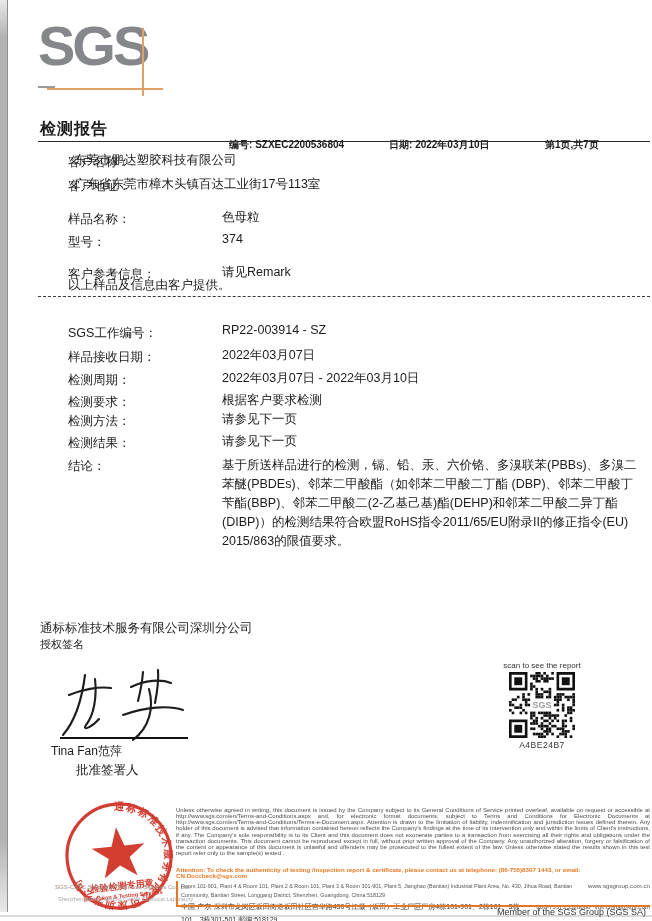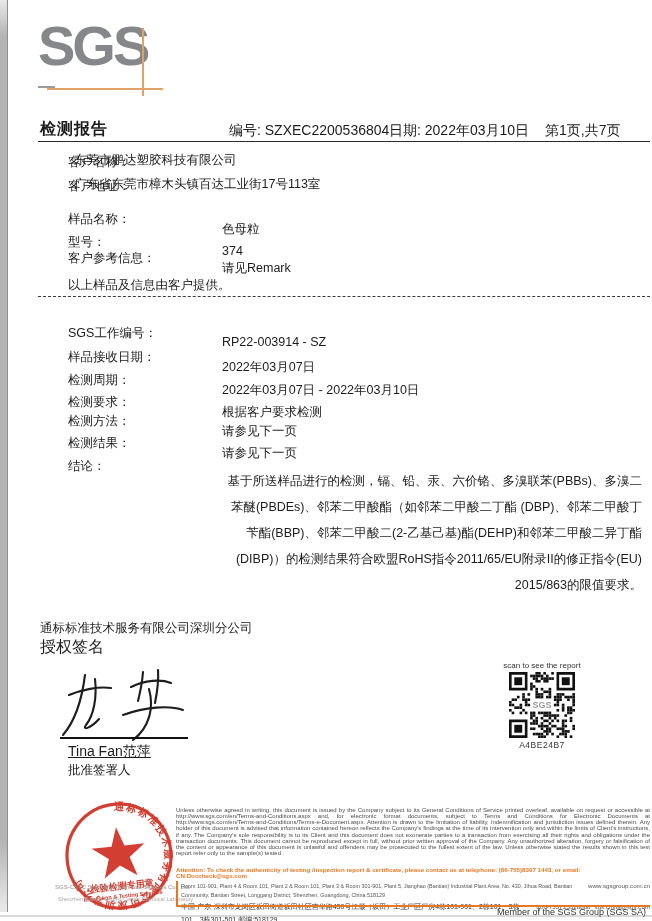--- a/index.html
+++ b/index.html
@@ -18,42 +18,42 @@
 
   
   .logo-text{left:38px;top:18px;font-size:56px;font-weight:900;color:var(--logo-gray);
     letter-spacing:-3px;line-height:1;}
   .logo-hline{left:47px;top:88px;width:116px;height:2px;background:var(--tan);}
   .logo-vline{left:142px;top:28px;width:2px;height:68px;background:var(--tan);}
   .logo-gline{left:38px;top:86px;width:17px;height:2px;background:#9a9a9a;}
 
   
   .report-title{left:40px;top:119px;font-size:16px;font-weight:bold;letter-spacing:1px;}
-  .hdr{font-size:14px;top:122px;}
+  .hdr{font-size:10px;top:138px;font-weight:bold;}
   .hdr-no{left:229px;}
   .hdr-date{left:389px;}
   .hdr-page{left:545px;}
   .title-rule{left:38px;top:141px;width:612px;height:1px;background:#2a2a2a;}
 
   .lbl{font-size:12.5px;margin-left:28px;}
   .val{font-size:12.5px;}
   .row{position:absolute;left:40px;}
   .row .v1{position:absolute;left:34px;width:540px;}
-  .colv{position:absolute;left:182px;width:430px;margin-top:12px;}
+  .colv{position:absolute;left:182px;width:430px;}
 
   .dashed-rule{left:38px;top:296px;width:612px;border-top:1.3px dashed #3a3a3a;height:0;}
 
-  .concl{line-height:26px;width:420px;text-align:right;}
+  .concl{line-height:19px;width:420px;}
 
   
   .sig-company{left:40px;top:620px;font-size:12.5px;}
-  .sig-auth{left:40px;top:637px;font-size:16px;}
+  .sig-auth{left:40px;top:637px;font-size:11px;}
   .sig-line{left:60px;top:737px;width:128px;height:2px;background:#111;}
-  .sig-name{left:68px;top:743px;font-size:14px;text-decoration:underline;}
-  .sig-role{left:68px;top:762px;font-size:12.5px;}
+  .sig-name{left:51px;top:743px;font-size:12px;}
+  .sig-role{left:76px;top:762px;font-size:12.5px;}
 
   
   .qr-caption{left:480px;top:661px;width:124px;text-align:center;font-size:8px;color:#333;}
   .qr-box{left:509px;top:672px;width:66px;height:66px;}
   .qr-code-text{left:480px;top:740px;width:124px;text-align:center;font-size:8.5px;color:#333;letter-spacing:.5px;}
 
   
   .disclaimer{left:176px;top:807px;width:474px;font-size:6px;line-height:6.15px;
     text-align:justify;color:#4c4c4c;}
   .attention{left:176px;top:866.5px;width:474px;font-size:6.2px;line-height:6.6px;
@@ -97,21 +97,21 @@
   <span class="val v1">广东省东莞市樟木头镇百达工业街17号113室</span>
 </div>
 <div class="row" style="top:209px">
   <span class="lbl">样品名称：</span>
   <span class="val colv">色母粒</span>
 </div>
 <div class="row" style="top:232px">
   <span class="lbl">型号：</span>
   <span class="val colv">374</span>
 </div>
-<div class="row" style="top:248px">
+<div class="row" style="top:264px">
   <span class="lbl">客户参考信息：</span>
   <span class="val colv">请见Remark</span>
 </div>
 <div class="row" style="top:275px">
   <span class="lbl">以上样品及信息由客户提供。</span>
 </div>
 
 <div class="abs dashed-rule"></div>
 
 <div class="row" style="top:323px">

